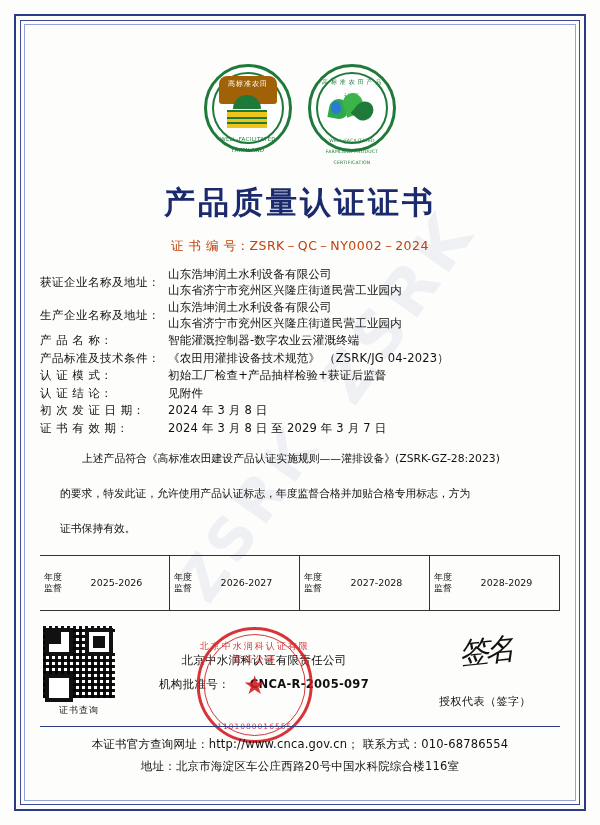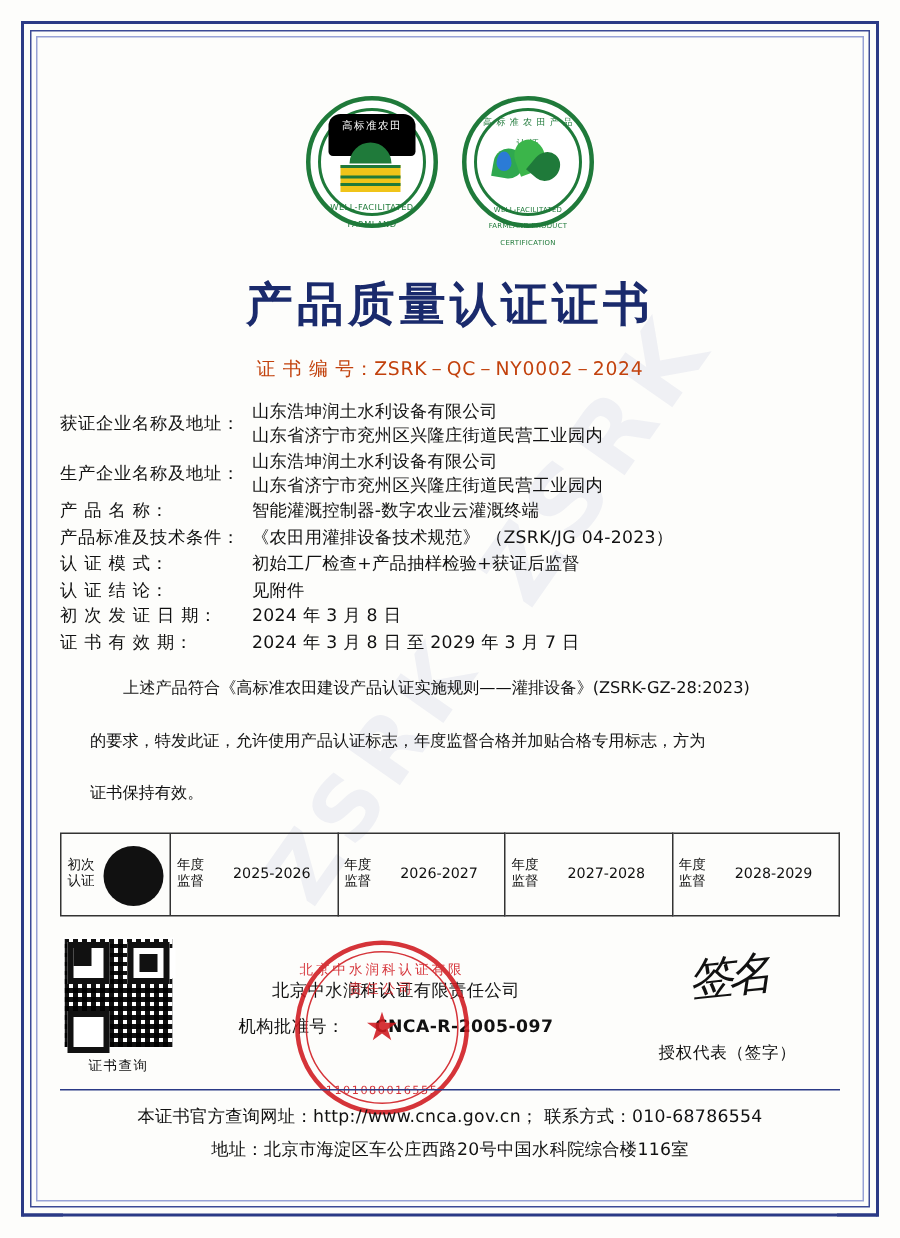--- a/index.html
+++ b/index.html
@@ -57,21 +57,21 @@
   
   .emblems{display:flex;justify-content:center;gap:16px;margin-top:30px;}
   .emblem{width:82px;height:82px;border-radius:50%;position:relative;}
   .em1{border:3px solid #1f7a3a;background:#fff;}
   .em1 .ring{
     position:absolute;left:5px;top:5px;right:5px;bottom:5px;border-radius:50%;
     border:2px solid #1f7a3a;background:#fff;
   }
   .em1 .top-band{
     position:absolute;left:12px;top:9px;right:12px;height:28px;
-    background:#000000;border-radius:8px 8px 3px 3px;
+    background:#a16207;border-radius:8px 8px 3px 3px;
     color:#fff;font-size:7px;line-height:16px;text-align:center;letter-spacing:1px;
   }
   .em1 .hat{
     position:absolute;left:26px;top:28px;width:28px;height:14px;
     background:#1f7a3a;border-radius:14px 14px 0 0;
   }
   .em1 .field{
     position:absolute;left:20px;top:43px;width:40px;height:16px;
     background:#f0c419;border-top:2px solid #1f7a3a;
   }
@@ -318,24 +318,20 @@
 
     </div>
 
     <div class="statement">
       <p class="ind">上述产品符合《高标准农田建设产品认证实施规则——灌排设备》(ZSRK-GZ-28:2023)</p>
       <p>的要求，特发此证，允许使用产品认证标志，年度监督合格并加贴合格专用标志，方为</p>
       <p>证书保持有效。</p>
     </div>
 
     <div class="monitor">
-      <div class="seal-cell">
-        <div class="seal-label">初次认证</div>
-        <div class="seal-dot"></div>
-      </div>
       <div class="mbox">
         <div class="mlab">年度监督</div>
         <div class="myear">2025-2026</div>
       </div>
       <div class="mbox">
         <div class="mlab">年度监督</div>
         <div class="myear">2026-2027</div>
       </div>
       <div class="mbox">
         <div class="mlab">年度监督</div>

